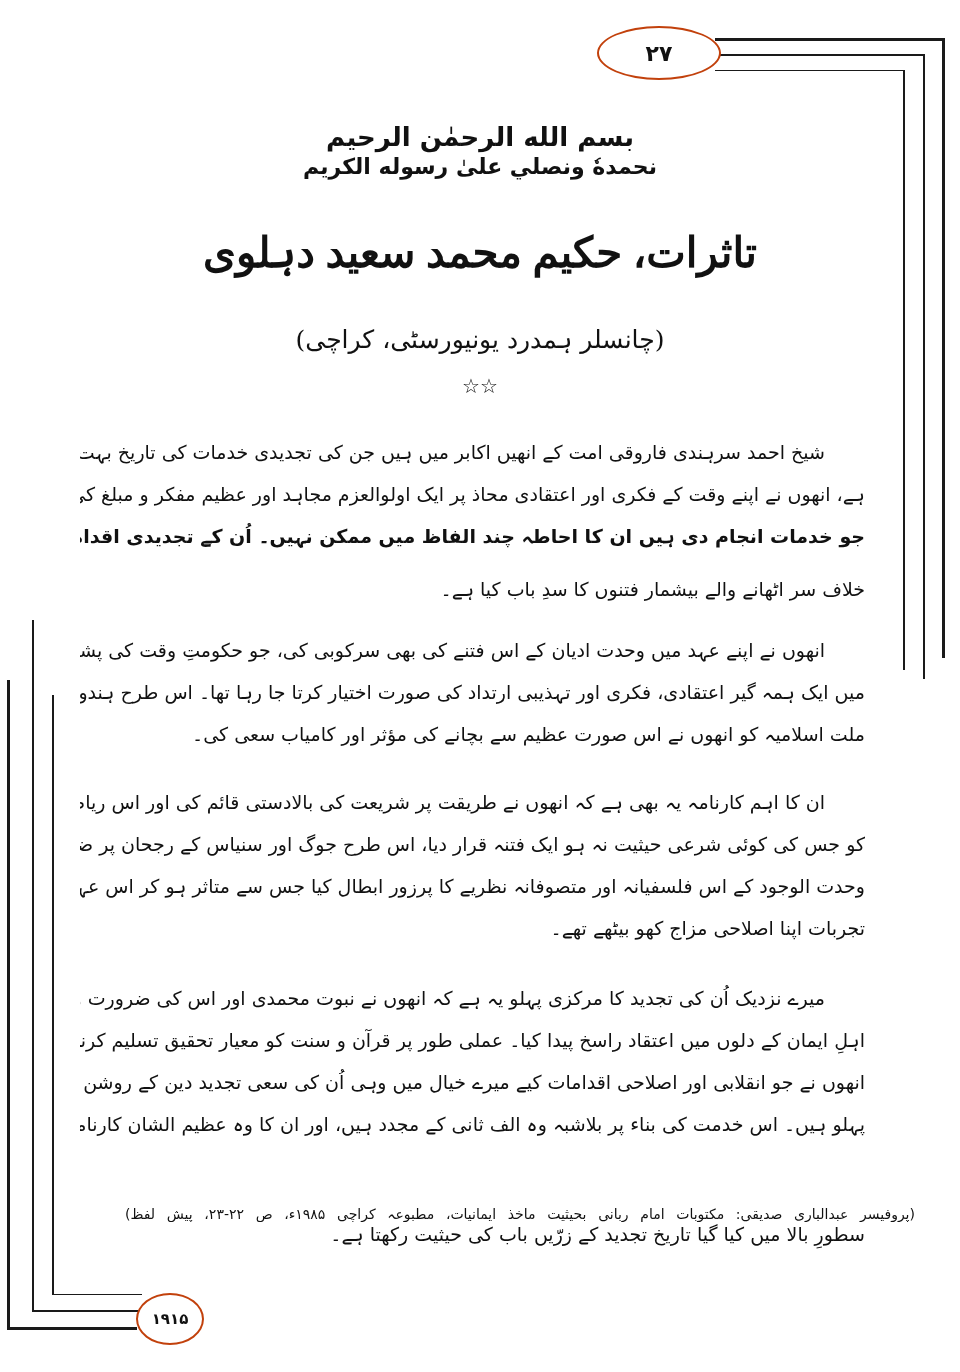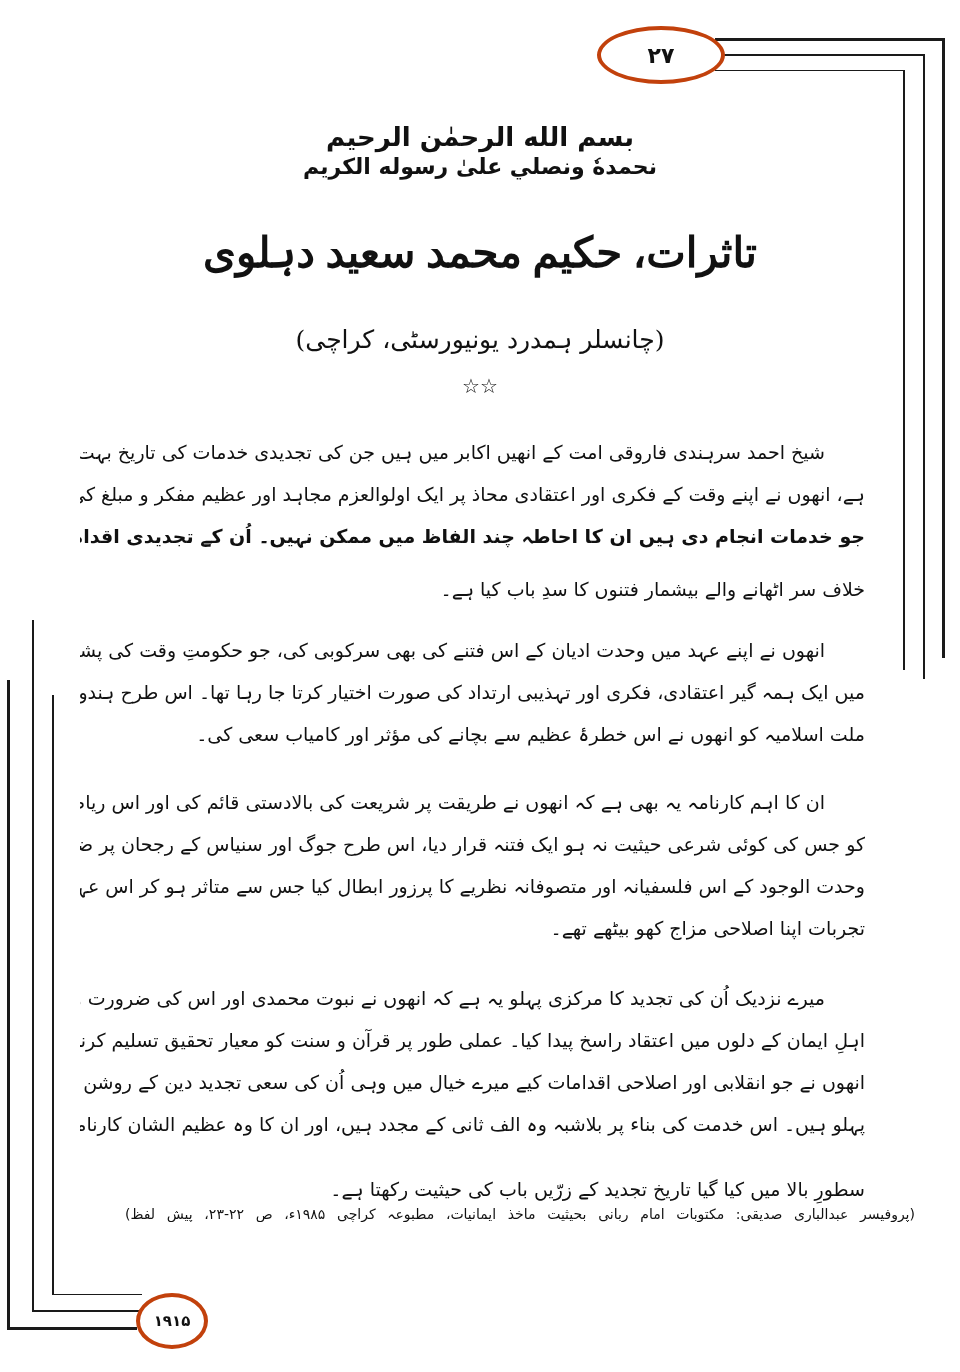--- a/index.html
+++ b/index.html
@@ -1,18 +1,18 @@
 <!DOCTYPE html>
 <html><head>
 <meta charset="utf-8">
 <style>
   html, body { margin: 0; padding: 0; background: #ffffff; }
   body { width: 960px; height: 1372px; position: relative; overflow: hidden; font-family: "DejaVu Sans", sans-serif; color: #111; }
   .frame-line { position: absolute; background: #1a1a1a; }
-  .oval { position: absolute; border: 4px solid #c2410c; border-radius: 50%; background: #fff; display: flex; align-items: center; justify-content: center; font-family: "DejaVu Sans", sans-serif; font-weight: bold; font-size: 22px; }
+  .oval { position: absolute; border: 2px solid #c2410c; border-radius: 50%; background: #fff; display: flex; align-items: center; justify-content: center; font-family: "DejaVu Sans", sans-serif; font-weight: bold; font-size: 22px; }
   .center { position: absolute; left: 0; width: 960px; text-align: center; direction: rtl; }
   .body-line { position: absolute; left: 80px; width: 785px; direction: rtl; text-align: justify; text-align-last: justify; font-family: "DejaVu Sans", sans-serif; font-size: 19px; line-height: 41px; white-space: nowrap; overflow: hidden; }
   .body-line.last { text-align-last: right; }
   .cite { position: absolute; left: 80px; width: 800px; direction: rtl; text-align: left; font-size: 14px; white-space: nowrap; overflow: hidden; }
 </style>
 </head>
 <body>
 
 <div class="frame-line" style="left:715px; top:38px; width:230px; height:3px;"></div>
 <div class="frame-line" style="left:942px; top:38px; width:3px; height:620px;"></div>
@@ -42,25 +42,25 @@
 <div class="center" style="top:325px; font-size:25px; font-family:'DejaVu Serif', serif;">(چانسلر ہمدرد یونیورسٹی، کراچی)</div>
 <div class="center" style="top:374px; font-size:20px;">☆☆</div>
 
 <div>
   <div class="body-line" style="top:432px; padding-right:40px; width:745px;">شیخ احمد سرہندی فاروقی امت کے انھیں اکابر میں ہیں جن کی تجدیدی خدمات کی تاریخ بہت مبسوط</div>
   <div class="body-line" style="top:474px;">ہے، انھوں نے اپنے وقت کے فکری اور اعتقادی محاذ پر ایک اولوالعزم مجاہد اور عظیم مفکر و مبلغ کی حیثیت سے</div>
   <div class="body-line" style="top:516px;font-weight:bold;">جو خدمات انجام دی ہیں ان کا احاطہ چند الفاظ میں ممکن نہیں۔ اُن کے تجدیدی اقدامات نے دین کے</div>
   <div class="body-line last" style="top:569px;">خلاف سر اٹھانے والے بیشمار فتنوں کا سدِ باب کیا ہے۔</div>
   <div class="body-line" style="top:630px; padding-right:40px; width:745px;">انھوں نے اپنے عہد میں وحدت ادیان کے اس فتنے کی بھی سرکوبی کی، جو حکومتِ وقت کی پشت پناہی</div>
   <div class="body-line" style="top:672px;">میں ایک ہمہ گیر اعتقادی، فکری اور تہذیبی ارتداد کی صورت اختیار کرتا جا رہا تھا۔ اس طرح ہندوستان کی</div>
-  <div class="body-line last" style="top:714px;">ملت اسلامیہ کو انھوں نے اس خطرۂ عظیم سے بچانے کی مؤثر اور کامیاب سعی کی۔</div>
+  <div class="body-line last" style="top:714px;">ملت اسلامیہ کو انھوں نے اس صورت عظیم سے بچانے کی مؤثر اور کامیاب سعی کی۔</div>
   <div class="body-line" style="top:782px; padding-right:40px; width:745px;">ان کا اہم کارنامہ یہ بھی ہے کہ انھوں نے طریقت پر شریعت کی بالادستی قائم کی اور اس ریاضت و مجاہدہ</div>
   <div class="body-line" style="top:824px;">کو جس کی کوئی شرعی حیثیت نہ ہو ایک فتنہ قرار دیا، اس طرح جوگ اور سنیاس کے رجحان پر ضرب لگائی۔</div>
   <div class="body-line" style="top:866px;">وحدت الوجود کے اس فلسفیانہ اور متصوفانہ نظریے کا پرزور ابطال کیا جس سے متاثر ہو کر اس عہد کے علمی</div>
   <div class="body-line last" style="top:908px;">تجربات اپنا اصلاحی مزاج کھو بیٹھے تھے۔</div>
   <div class="body-line" style="top:978px; padding-right:40px; width:745px;">میرے نزدیک اُن کی تجدید کا مرکزی پہلو یہ ہے کہ انھوں نے نبوت محمدی اور اس کی ضرورت و اَبدیت پر</div>
   <div class="body-line" style="top:1020px;">اہلِ ایمان کے دلوں میں اعتقاد راسخ پیدا کیا۔ عملی طور پر قرآن و سنت کو معیار تحقیق تسلیم کرنے کے لیے</div>
   <div class="body-line" style="top:1062px;">انھوں نے جو انقلابی اور اصلاحی اقدامات کیے میرے خیال میں وہی اُن کی سعی تجدید دین کے روشن ترین</div>
   <div class="body-line" style="top:1104px;">پہلو ہیں۔ اس خدمت کی بناء پر بلاشبہ وہ الف ثانی کے مجدد ہیں، اور ان کا وہ عظیم الشان کارنامہ جس کا ذکر</div>
-  <div class="body-line last" style="top:1169px;">سطورِ بالا میں کیا گیا تاریخ تجدید کے زرّیں باب کی حیثیت رکھتا ہے۔</div>
+  <div class="body-line last" style="top:1214px;">سطورِ بالا میں کیا گیا تاریخ تجدید کے زرّیں باب کی حیثیت رکھتا ہے۔</div>
 </div>
 
 <div class="cite" style="top:1206px; left:81px; width:790px; text-align:justify; text-align-last:justify;margin-left:44px;">(پروفیسر عبدالباری صدیقی: مکتوبات امام ربانی بحیثیت ماخذ ایمانیات، مطبوعہ کراچی ۱۹۸۵ء، ص ۲۲-۲۳، پیش لفظ)</div>
 
 </body></html>

